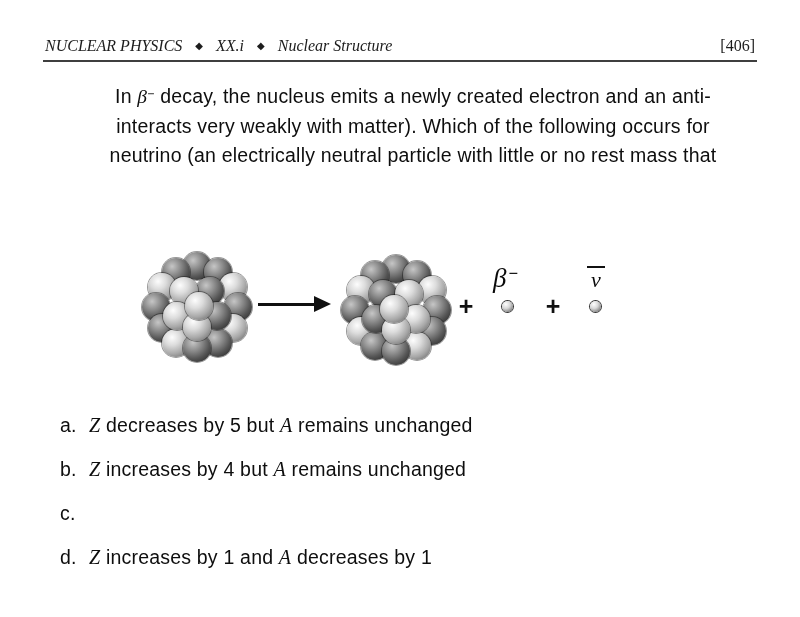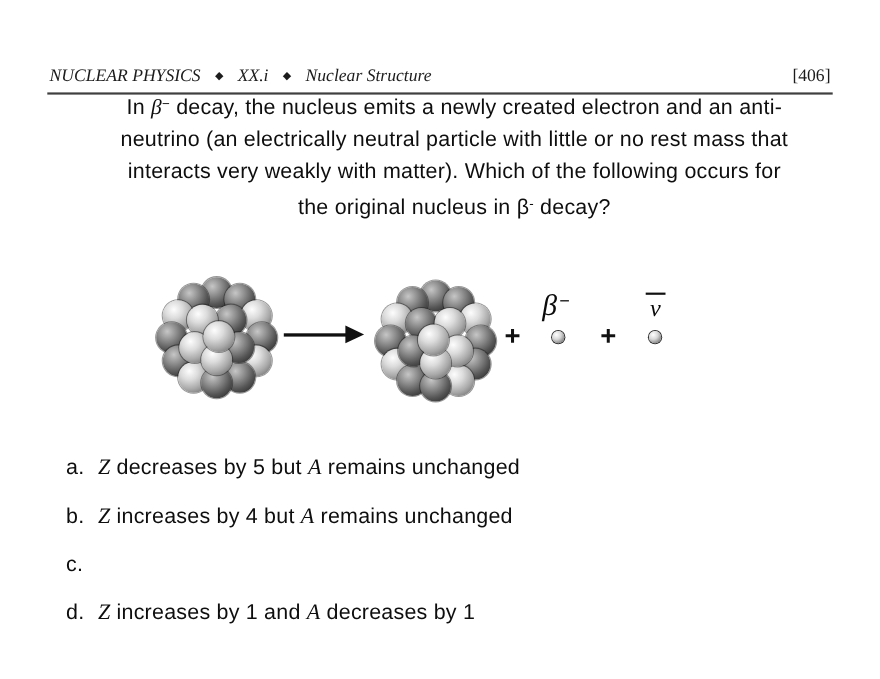--- a/index.html
+++ b/index.html
@@ -6,21 +6,21 @@
   .page {
     position:relative; width:800px; height:617px; background:#ffffff;
     overflow:hidden; font-family:"Liberation Sans", sans-serif; color:#101010;
   }
 
   
   .header {
     position:absolute; left:43px; top:36px; width:714px; height:24px;
     border-bottom:2px solid #3f3f3f;
     font-family:"Liberation Serif", serif; font-style:italic;
-    font-size:16px; color:#1c1c1c;margin-top:24px;
+    font-size:16px; color:#1c1c1c;
   }
   .header-left { position:absolute; left:2px; top:1px; white-space:nowrap; }
   .diamond { font-style:normal; font-size:10px; margin:0 13px; position:relative; top:-2px; }
   .page-number { position:absolute; right:2px; top:1px; font-style:normal; }
 
   
   .q-text {
     position:absolute; left:58px; top:80px; width:710px;
     font-size:19.5px; line-height:29.3px; letter-spacing:0.2px; color:#0e0e0e;
   }
@@ -86,23 +86,22 @@
 
   <div class="header">
     <div class="header-left">
       <span>NUCLEAR PHYSICS</span><span class="diamond">◆</span><span>XX.i</span><span class="diamond">◆</span><span>Nuclear Structure</span>
     </div>
     <div class="page-number">[406]</div>
   </div>
 
   <div class="q-text">
     <span class="q-line"><span>In </span><span class="serif-it">β</span><span class="sup">−</span><span> decay, the nucleus emits a newly created electron and an anti-</span></span>
+    <span class="q-line">interacts very weakly with matter).  Which of the following occurs for</span>
     <span class="q-line">neutrino (an electrically neutral particle with little or no rest mass that</span>
-    <span class="q-line">interacts very weakly with matter).  Which of the following occurs for</span>
-    <span class="q-line"><span>the original nucleus in </span><span class="beta-upright">β</span><span class="sup">-</span><span> decay?</span></span>
   </div>
 
   <div>
     <div class="nucleus" id="nucleus-left" style="left:142px; top:252px;">
         <div class="sphere d" style="left: 41px; top: 0px;"></div>
         <div class="sphere d" style="left: 62px; top: 5.5px;"></div>
         <div class="sphere l" style="left: 76.5px; top: 20.5px;"></div>
         <div class="sphere d" style="left: 20px; top: 5.5px;"></div>
         <div class="sphere l" style="left: 5.5px; top: 20.5px;"></div>
         <div class="sphere d" style="left: 82px; top: 41px;"></div>

